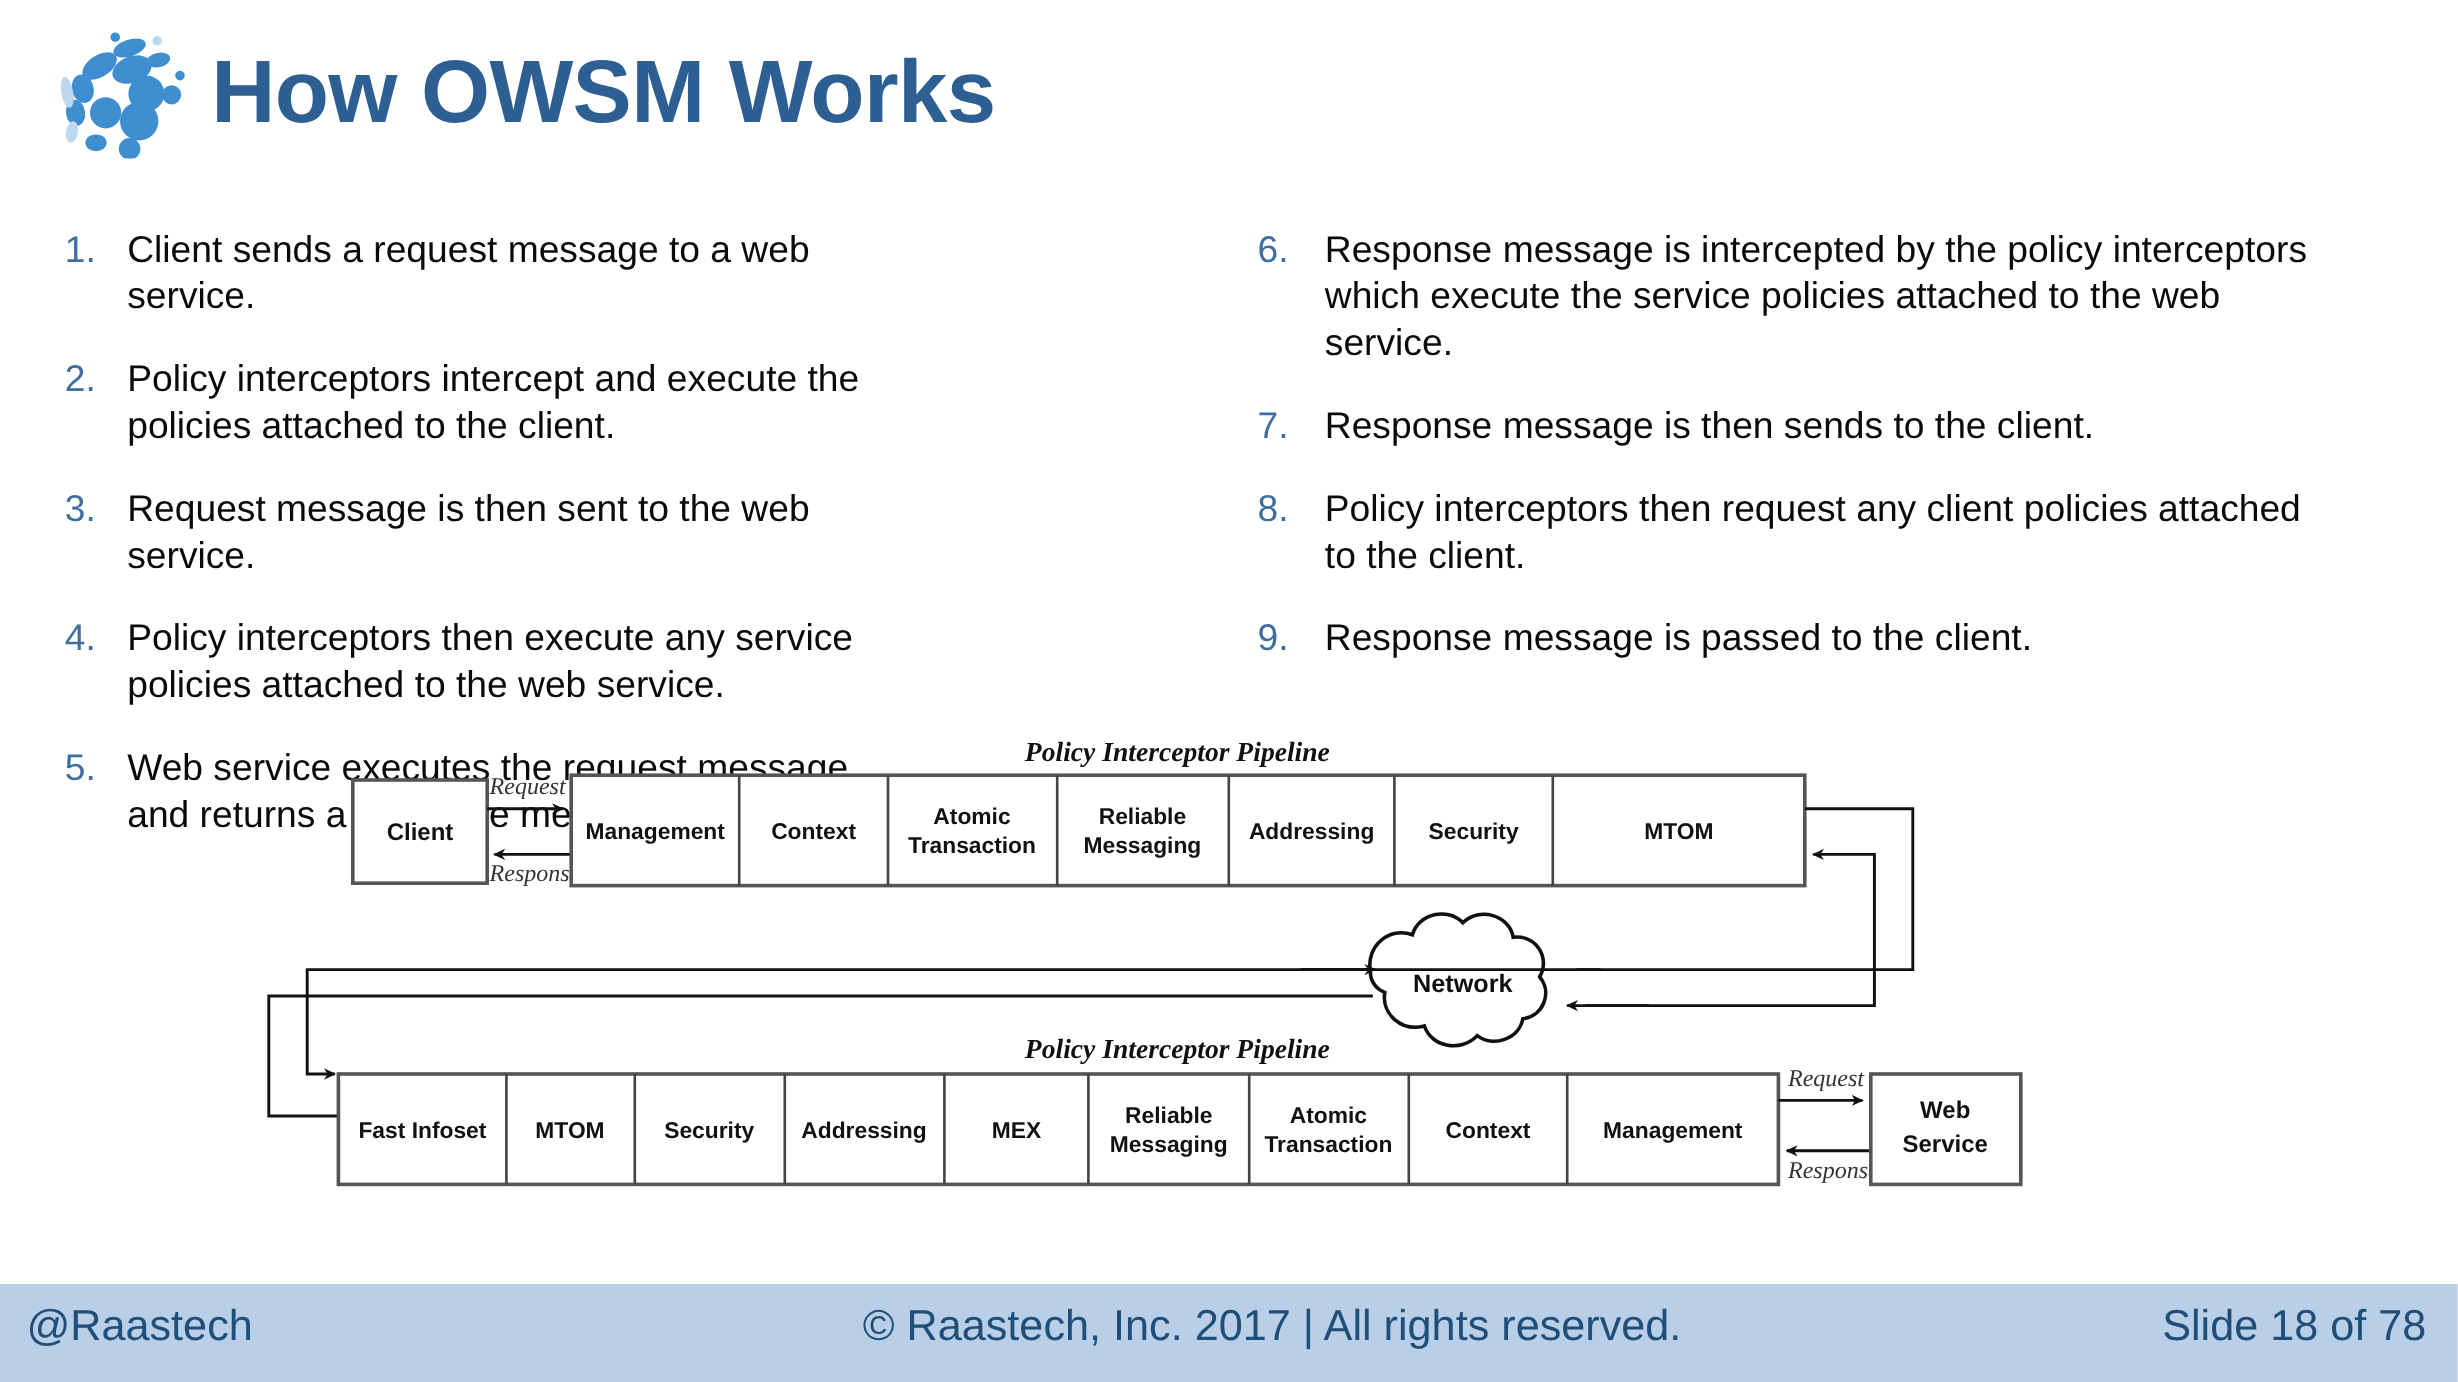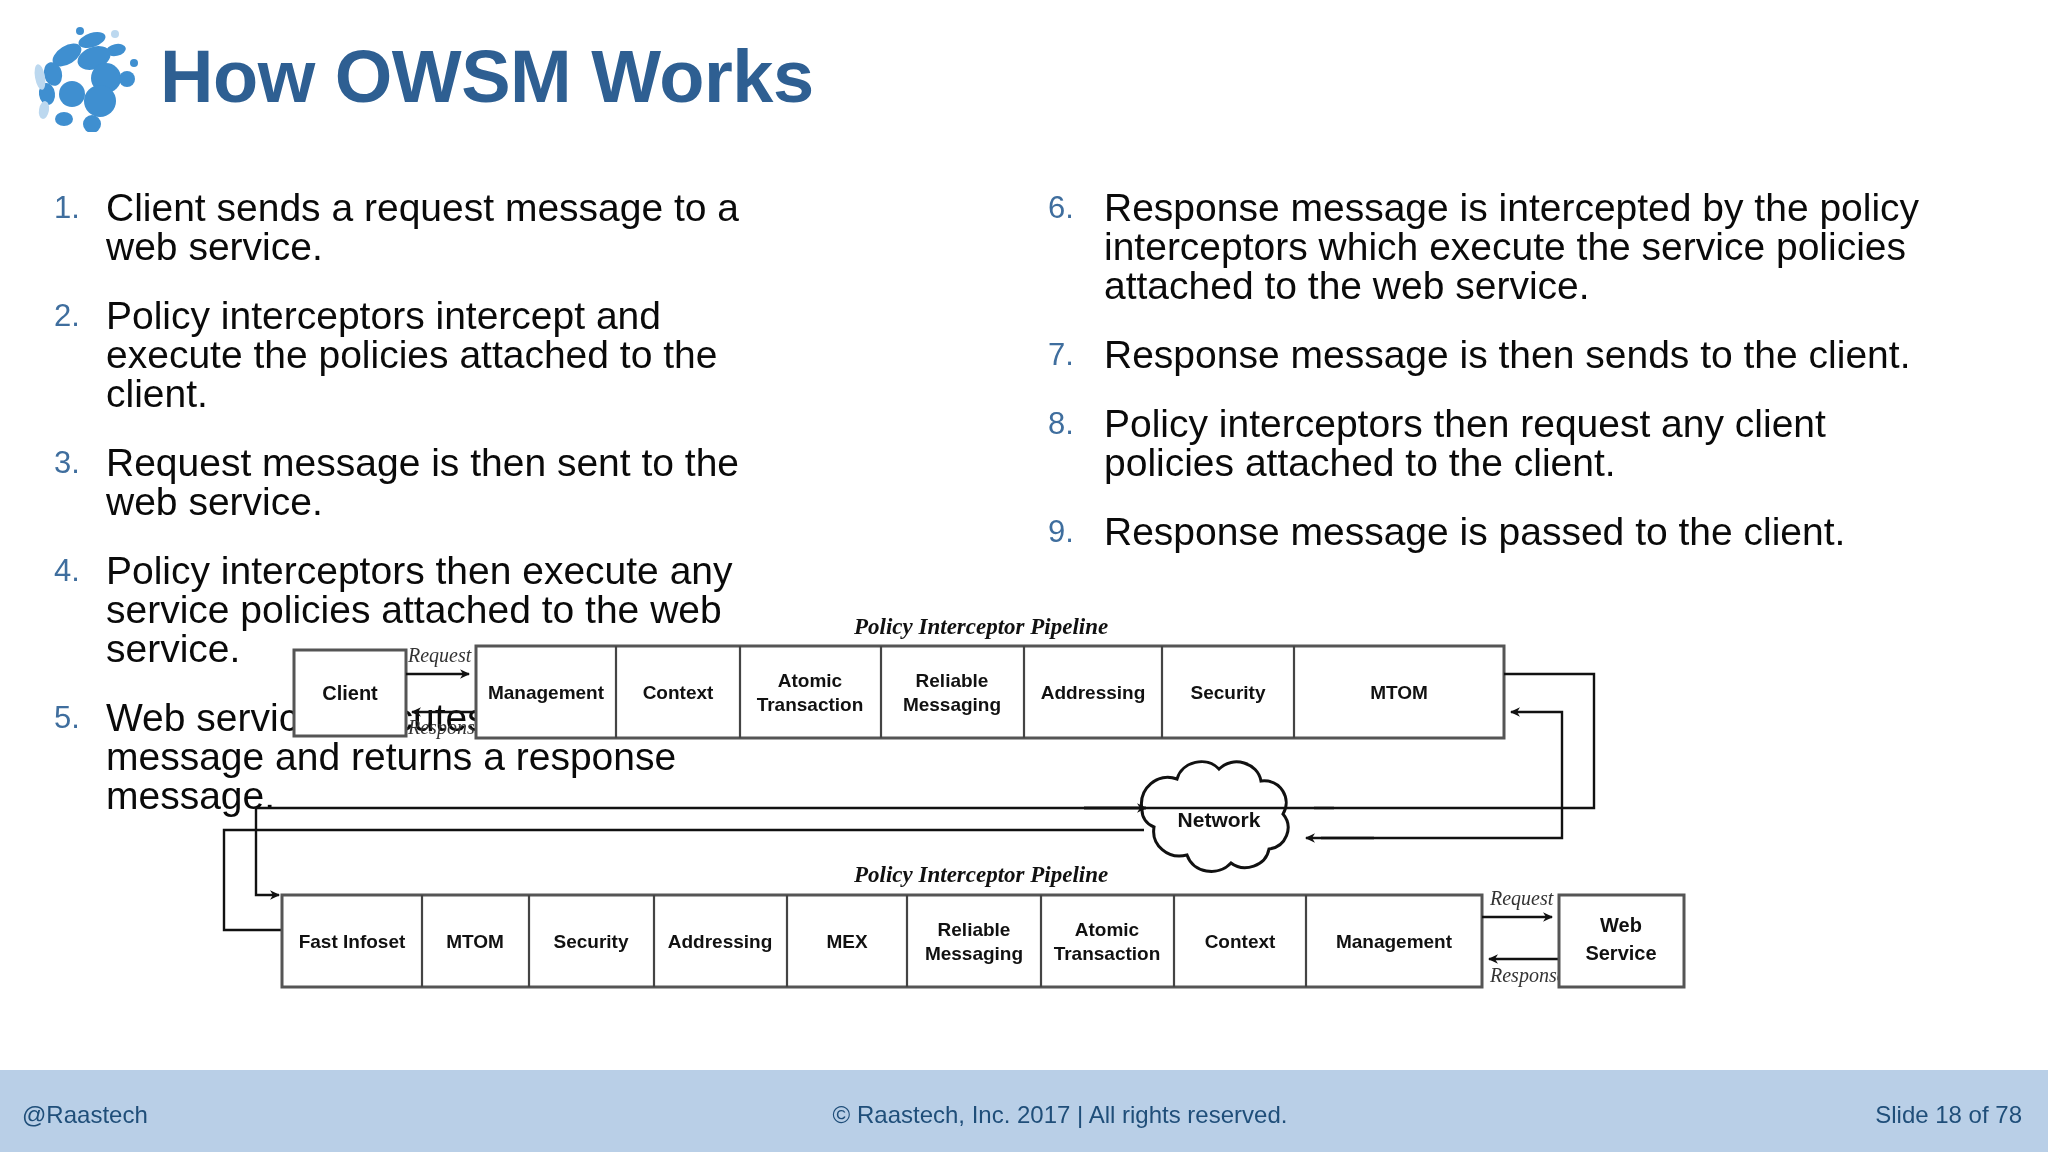--- a/index.html
+++ b/index.html
@@ -2,51 +2,51 @@
 <html><head>
 <meta charset="utf-8">
 <style>
   html,body{margin:0;padding:0;}
   body{
     width:2048px;height:1152px;background:#ffffff;
     font-family:"Liberation Sans", sans-serif;
     overflow:hidden;position:relative;
   }
   
-  #header{position:absolute;left:0;top:0;width:1704px;height:150px;padding-left:24px;}
+  #header{position:absolute;left:16px;top:0;width:1704px;height:150px;padding-left:24px;}
   #logo{position:absolute;left:20px;top:22px;width:120px;height:110px;}
   #title{
     position:absolute;left:160px;top:34px;
     font-size:74px;font-weight:bold;color:#2e5f92;
     letter-spacing:-0.5px;white-space:nowrap;
   }
   
   .col{position:absolute;top:188px;}
   #col-left{left:54px;width:700px;}
   #col-right{left:1048px;width:880px;}
   .li{display:flex;margin-bottom:30px;align-items:flex-start;}
   .li .num{
     color:#3f6e9e;font-size:31px;line-height:39px;
     width:52px;flex:0 0 52px;
   }
   #col-right .li .num{width:56px;flex:0 0 56px;}
   .li .txt{
-    color:#0a0a0a;font-size:39px;line-height:39px;
+    color:#0a0a0a;font-size:31px;line-height:39px;
     flex:1 1 auto;
   }
   
   #diagram{position:absolute;left:184px;top:612px;width:1700px;height:450px;}
   #diagram svg{display:block;}
   
   #footer{
     position:absolute;left:0;top:1070px;width:2048px;height:82px;
     background:#b9cfe7;
   }
   #footer .f{
-    position:absolute;top:31px;color:#1f4e79;font-size:24px;white-space:nowrap;
+    position:absolute;top:14px;color:#1f4e79;font-size:36px;white-space:nowrap;
   }
   #f-left{left:22px;}
   #f-center{left:50%;transform:translateX(-50%);margin-left:36px;}
   #f-right{right:26px;}
 </style>
 </head>
 <body>
 
 <div id="header">
   <div id="logo">

